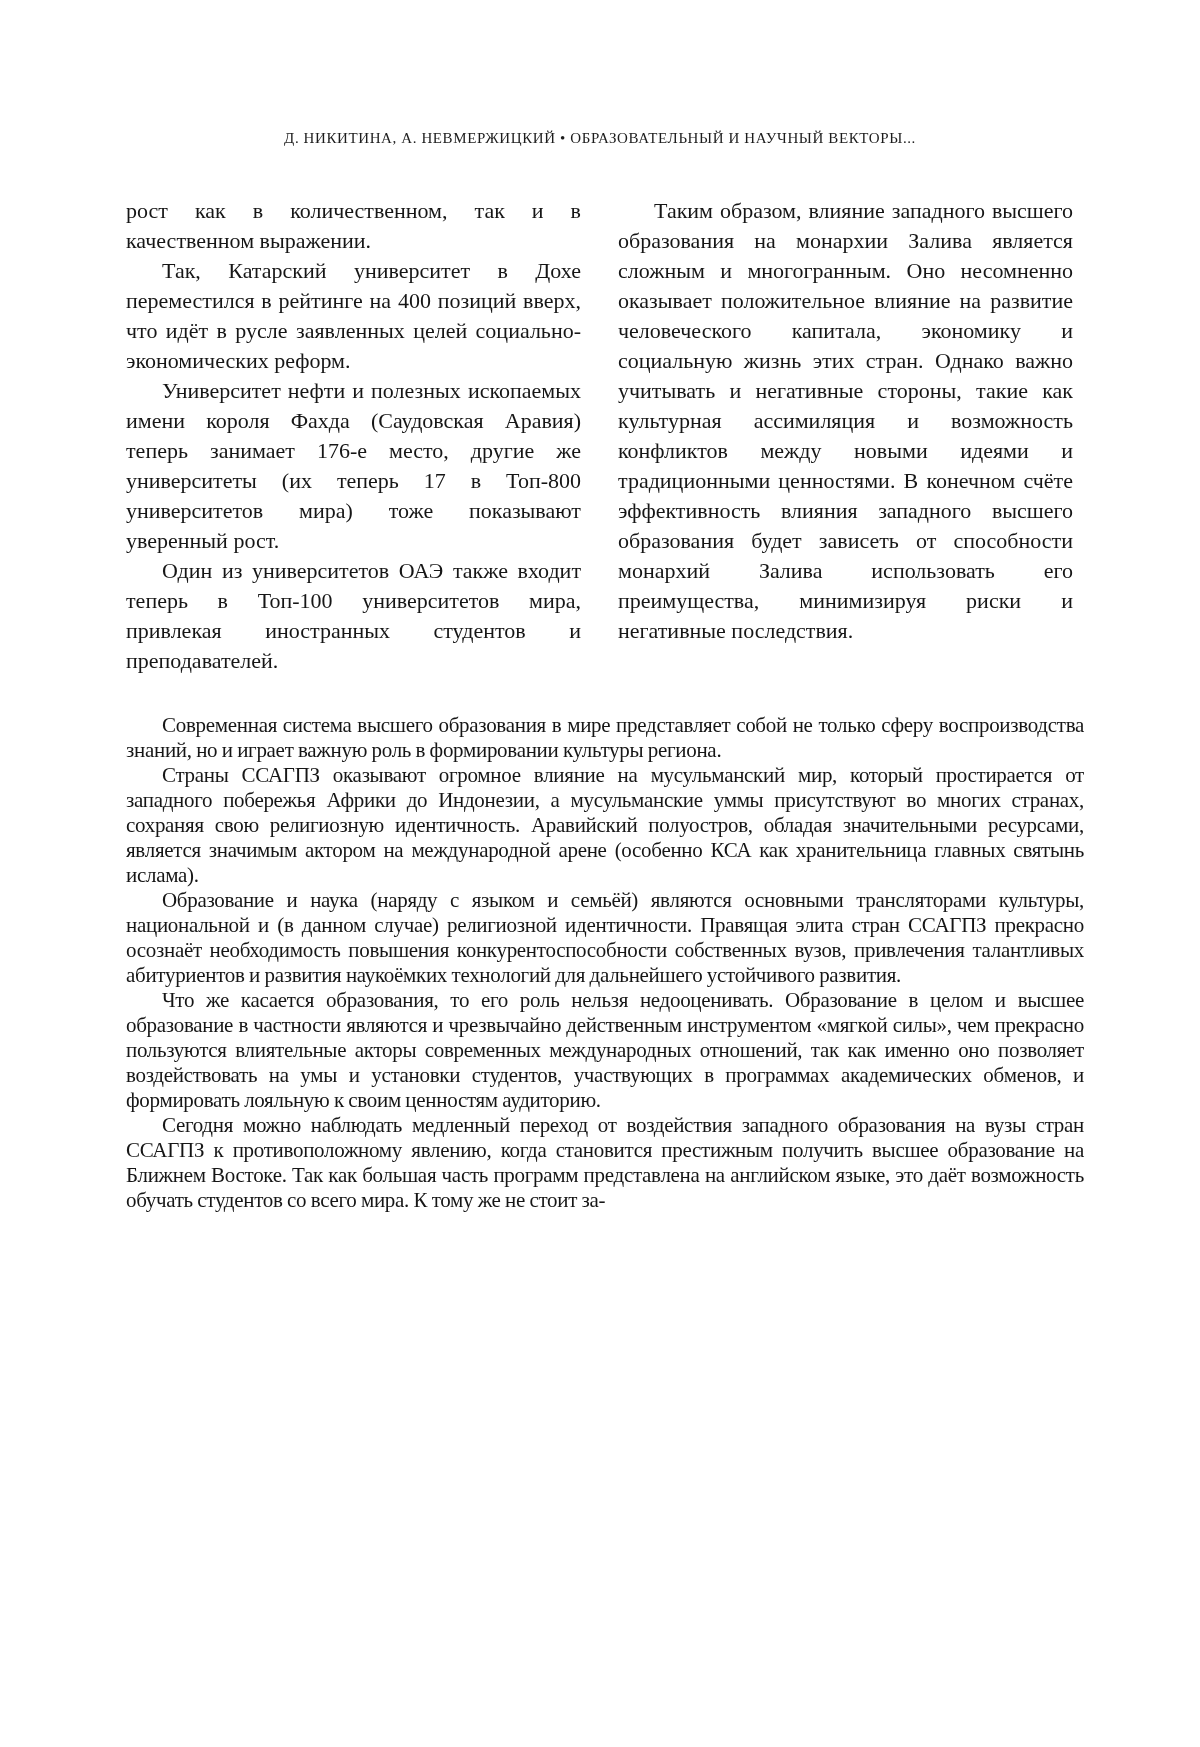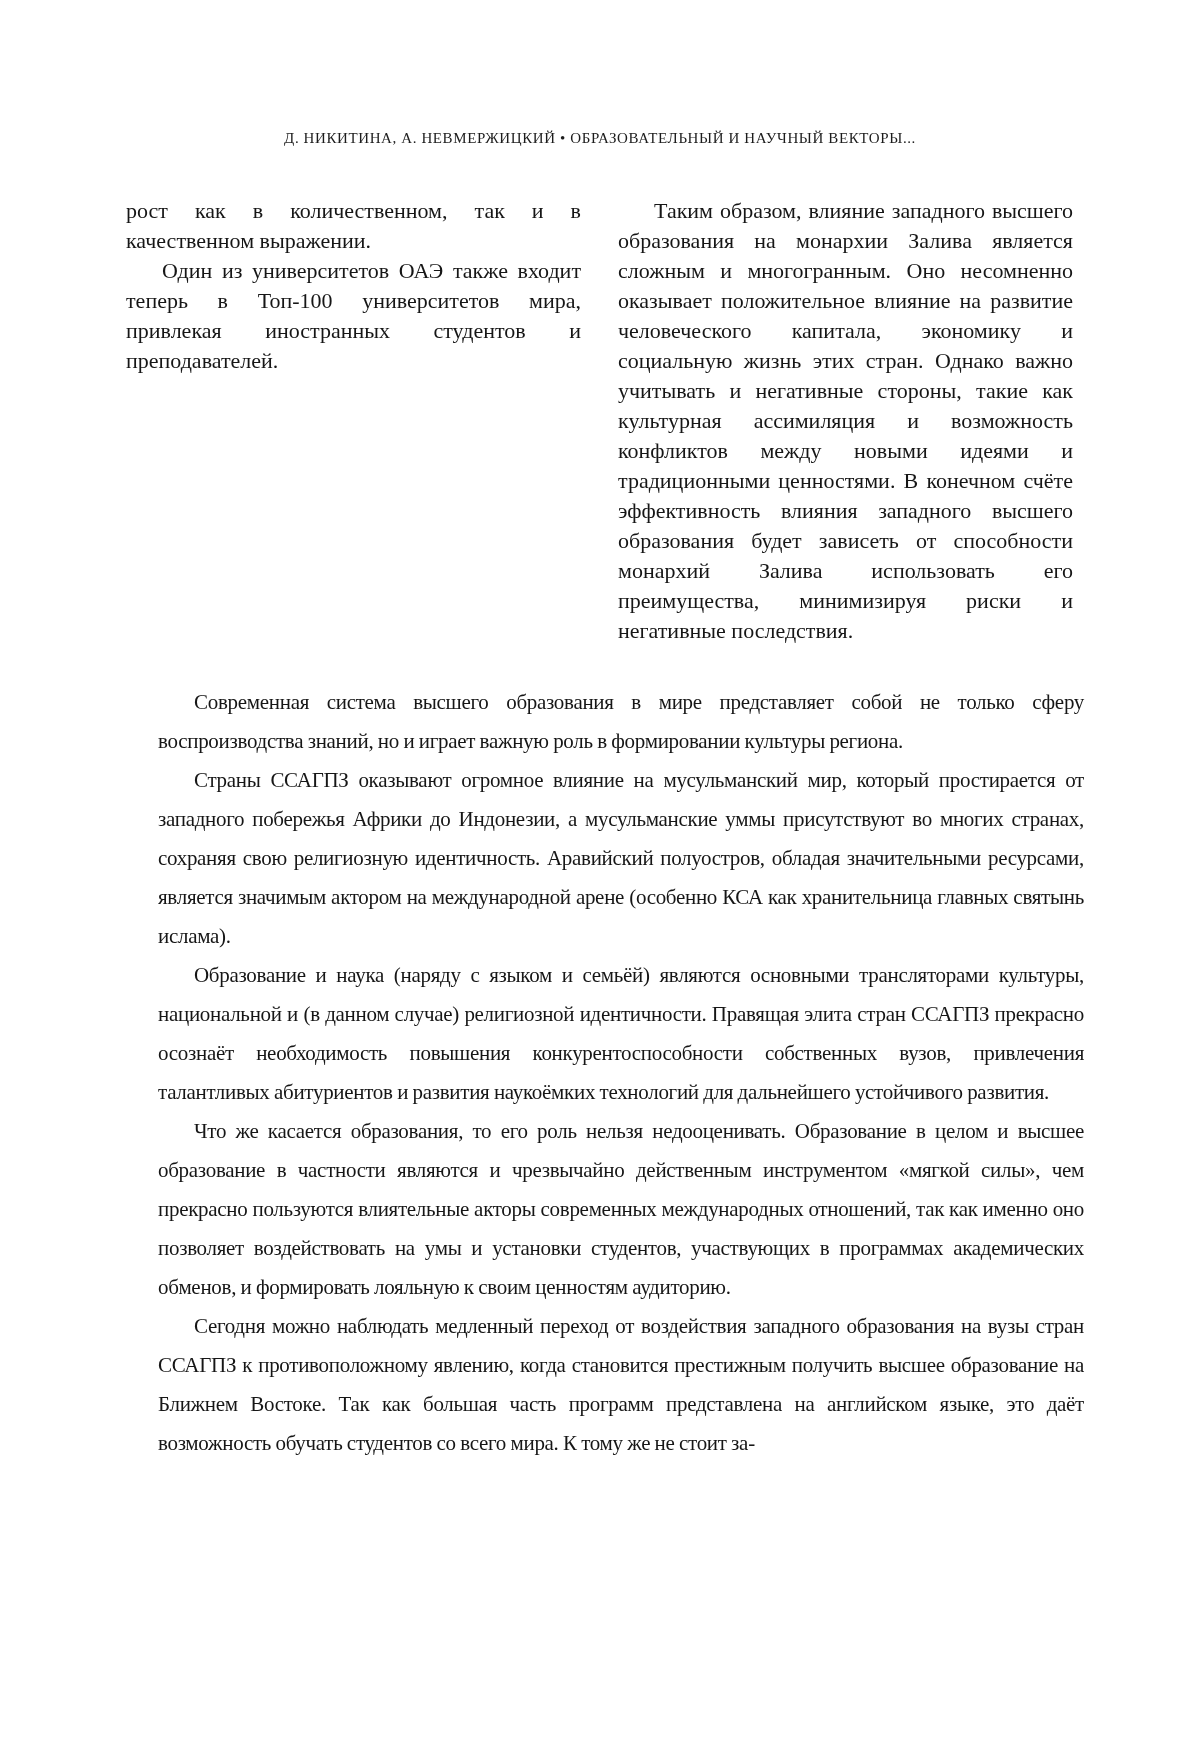--- a/index.html
+++ b/index.html
@@ -50,25 +50,24 @@
   .col p, .body-sec p {
     margin: 0;
     text-indent: 36px;
   }
   .col p.noindent {
     text-indent: 0;
   }
   .body-sec {
     margin-top: 37px;
     font-size: 21px;
-    line-height: 39px;
+    line-height: 25px;
     letter-spacing: -0.3px;
     word-spacing: -0.5px;
     text-align: justify;
-    margin-left: 32px;
   }
   .page-footer {
     position: absolute;
     left: 126px;
     top: 1589px;
     width: 958px;
     height: 30px;
   }
   .footer-issue {
     position: absolute;
@@ -97,20 +96,22 @@
 
 <div class="page">
 
   <div class="running-head">Д. НИКИТИНА, А. НЕВМЕРЖИЦКИЙ  •  ОБРАЗОВАТЕЛЬНЫЙ И НАУЧНЫЙ ВЕКТОРЫ...</div>
 
   <div class="content">
 
     <div class="two-cols">
       <div class="col">
         <p class="noindent">рост как в количественном, так и в качественном выражении.</p>
+        <p>Так, Катарский университет в Дохе переместился в рейтинге на 400 позиций вверх, что идёт в русле заявленных целей социально-экономических реформ.</p>
+        <p>Университет нефти и полезных ископаемых имени короля Фахда (Саудовская Аравия) теперь занимает 176-е место, другие же университеты (их теперь 17 в Топ-800 университетов мира) тоже показывают уверенный рост.</p>
         <p>Один из университетов ОАЭ также входит теперь в Топ-100 университетов мира, привлекая иностранных студентов и преподавателей.</p>
       </div>
       <div class="col">
         <p>Таким образом, влияние западного высшего образования на монархии Залива является сложным и многогранным. Оно несомненно оказывает положительное влияние на развитие человеческого капитала, экономику и социальную жизнь этих стран. Однако важно учитывать и негативные стороны, такие как культурная ассимиляция и возможность конфликтов между новыми идеями и традиционными ценностями. В конечном счёте эффективность влияния западного высшего образования будет зависеть от способности монархий Залива использовать его преимущества, минимизируя риски и негативные последствия.</p>
       </div>
     </div>
 
     <div class="body-sec">
       <p>Современная система высшего образования в мире представляет собой не только сферу воспроизводства знаний, но и играет важную роль в формировании культуры региона.</p>
       <p>Страны ССАГПЗ оказывают огромное влияние на мусульманский мир, который простирается от западного побережья Африки до Индонезии, а мусульманские уммы присутствуют во многих странах, сохраняя свою религиозную идентичность. Аравийский полуостров, обладая значительными ресурсами, является значимым актором на международной арене (особенно КСА как хранительница главных святынь ислама).</p>

